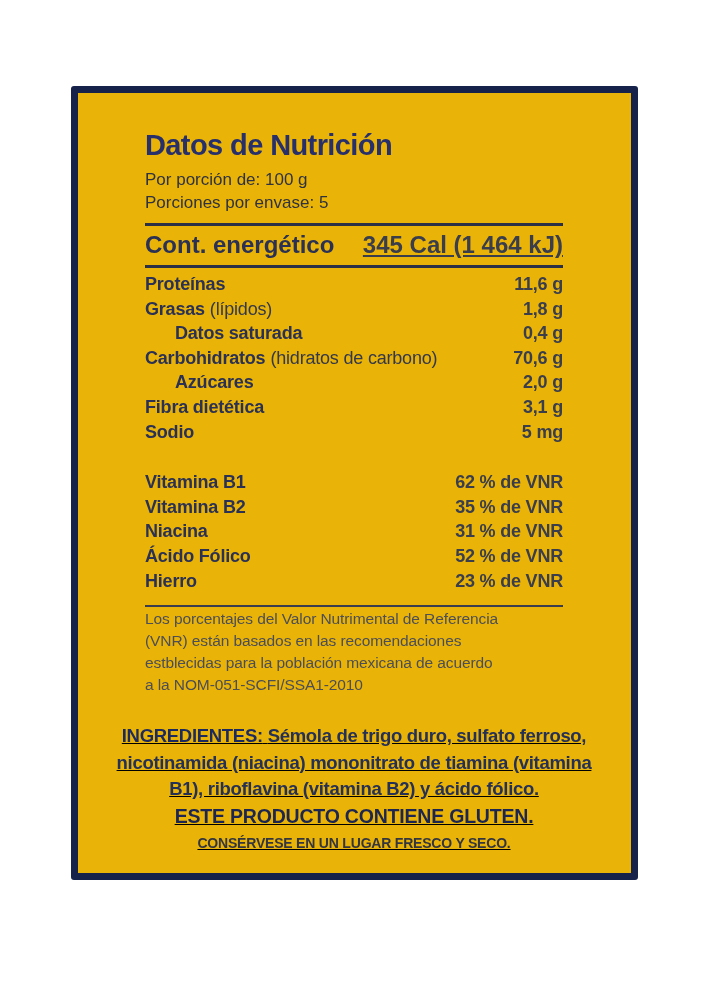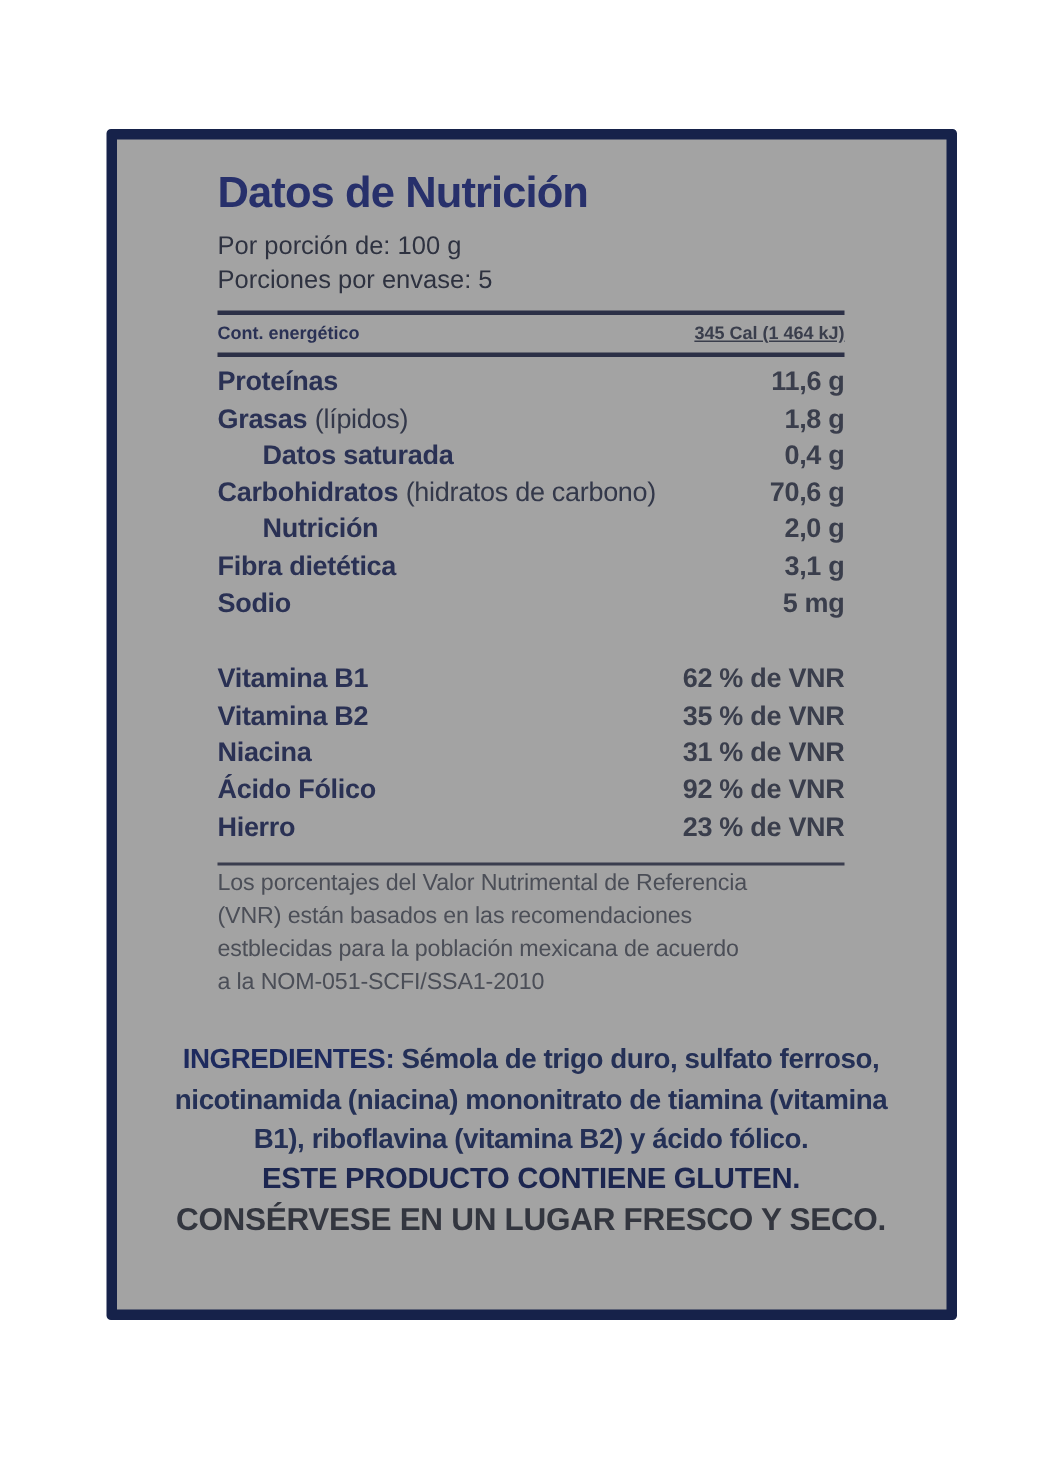--- a/index.html
+++ b/index.html
@@ -15,34 +15,34 @@
     width:708px;height:982px;background:#ffffff;
     font-family:"Liberation Sans", sans-serif;
     -webkit-font-smoothing:antialiased;
   }
   .label-box{
     box-sizing:border-box;
     width:567px;height:794px;
     margin:86px auto 0;
     border:7px solid var(--border-navy);
     border-radius:3px;
-    background:#a3a3a3;
-    padding-top:20px;
+    background:#eab308;
+    padding-top:36px;
     overflow:hidden;
   }
   .content{width:418px;margin:0 auto;}
   .title{
     font-size:29px;font-weight:700;color:var(--title-navy);
     letter-spacing:-0.6px;line-height:32px;
   }
   .serving{font-size:17px;line-height:23px;color:#2e3240;margin-top:7px;}
   .rule{height:3px;background:var(--rule-dark);margin-top:9px;}
   .energy-row{
     display:flex;justify-content:space-between;align-items:baseline;
-    font-weight:700;font-size:12px;color:var(--label-navy);
+    font-weight:700;font-size:24px;color:var(--label-navy);
     padding:5px 0 6px;
     gap:27px;
   }
   .energy-row .val{color:var(--value-gray);text-decoration:underline;}
   .rule2{height:3px;background:var(--rule-dark);}
   .rows{margin-top:6px;}
   .row{
     display:flex;justify-content:space-between;align-items:baseline;
     height:24.6px;font-size:18px;letter-spacing:-0.2px;
   }
@@ -50,32 +50,32 @@
   .note{font-weight:400;color:#33384a;margin-left:5px;}
   .note:empty{display:none;}
   .val{font-weight:700;color:var(--value-gray);}
   .indent .lbl{padding-left:30px;display:inline-block;}
   .vitamins{margin-top:26px;}
   .rule3{height:2px;background:#3a3d4e;margin-top:10px;}
   .footnote{
     margin-top:1px;font-size:15.5px;line-height:22px;
     color:var(--footnote-gray);white-space:pre-line;letter-spacing:-0.1px;
   }
-  .ingredients-section{width:505px;margin:27px auto 12px;text-align:center;}
+  .ingredients-section{width:505px;margin:27px auto 12px;text-align:center;text-decoration:underline;}
   .ingredients{
     font-size:18.5px;line-height:26.5px;font-weight:700;
     color:#243056;letter-spacing:-0.3px;
   }
   .ingredients .heading{color:#1d2a5e;}
   .allergen{
     font-size:19.5px;line-height:27px;font-weight:700;color:#1c2650;
     letter-spacing:-0.2px;
   }
   .storage{
-    font-size:21px;line-height:27px;font-weight:700;color:#33363f;
+    font-size:14px;line-height:27px;font-weight:700;color:#33363f;
     letter-spacing:-0.2px;
   }
 </style>
 </head>
 <body>
 
 <div class="label-box">
   <div class="content">
 
     <div class="title">Datos de Nutrición</div>
@@ -104,21 +104,21 @@
       </div>
       <div class="row indent">
         <span><span class="lbl">Datos saturada</span></span>
         <span class="val">0,4 g</span>
       </div>
       <div class="row">
         <span><span class="lbl">Carbohidratos</span><span class="note">(hidratos de carbono)</span></span>
         <span class="val">70,6 g</span>
       </div>
       <div class="row indent">
-        <span><span class="lbl">Nutrición</span></span>
+        <span><span class="lbl">Azúcares</span></span>
         <span class="val">2,0 g</span>
       </div>
       <div class="row">
         <span><span class="lbl">Fibra dietética</span></span>
         <span class="val">3,1 g</span>
       </div>
       <div class="row">
         <span><span class="lbl">Sodio</span></span>
         <span class="val">5 mg</span>
       </div>
@@ -132,21 +132,21 @@
       <div class="row">
         <span class="lbl">Vitamina B2</span>
         <span class="val">35 % de VNR</span>
       </div>
       <div class="row">
         <span class="lbl">Niacina</span>
         <span class="val">31 % de VNR</span>
       </div>
       <div class="row">
         <span class="lbl">Ácido Fólico</span>
-        <span class="val">92 % de VNR</span>
+        <span class="val">52 % de VNR</span>
       </div>
       <div class="row">
         <span class="lbl">Hierro</span>
         <span class="val">23 % de VNR</span>
       </div>
     </div>
 
     <div class="rule3"></div>
 
     <div class="footnote">Los porcentajes del Valor Nutrimental de Referencia

